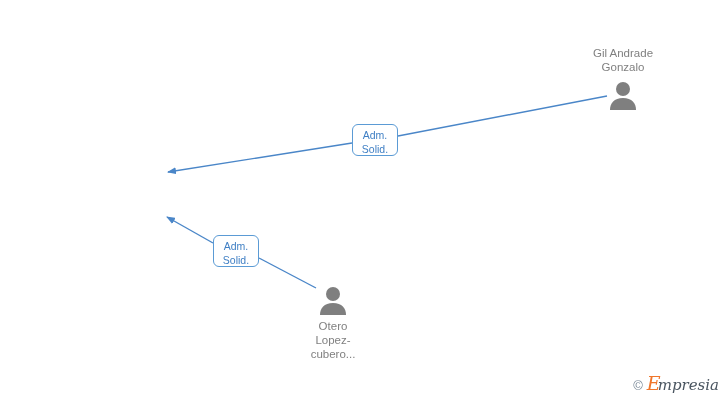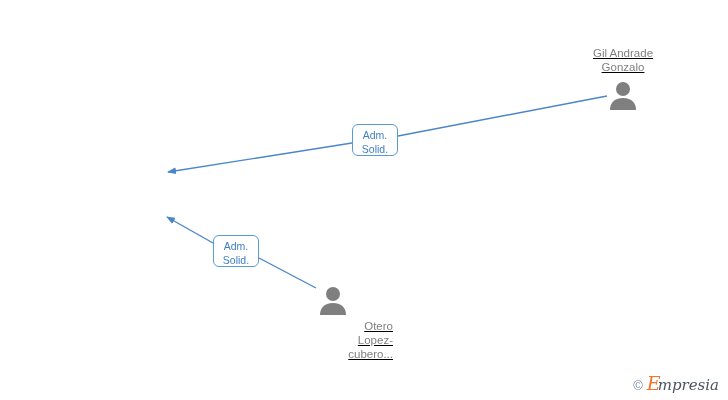--- a/index.html
+++ b/index.html
@@ -42,21 +42,20 @@
     margin: 6px auto 0 auto;
     width: 34px;
     height: 40px;
     display: block;
   }
   
   .person-node {
     position: absolute;
     width: 120px;
     text-align: center;
-    text-decoration: underline;
   }
   .person-label {
     font-size: 11.5px;
     line-height: 14px;
     color: #808080;
     white-space: pre-line;
   }
   .person-icon {
     display: block;
     margin: 0 auto;
@@ -65,21 +64,21 @@
   }
   #person-gil {
     left: 563px;
     top: 46px;
   }
   #person-gil .person-icon { margin-top: 6px; }
   #person-otero {
     left: 273px;
     top: 285px;
   }
-  #person-otero .person-label { margin-top: 4px; text-align: right; }
+  #person-otero .person-label { margin-top: 4px; }
   
   .rel-box {
     position: absolute;
     border: 1.3px solid #5b9bd5;
     border-radius: 6px;
     background: #ffffff;
     color: #3f7fc4;
     font-size: 10.5px;
     line-height: 14px;
     text-align: center;

